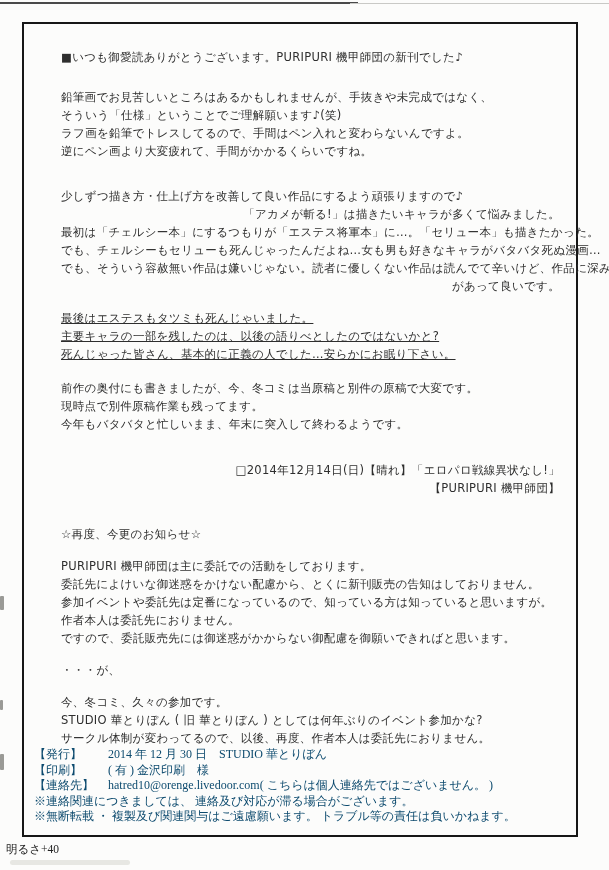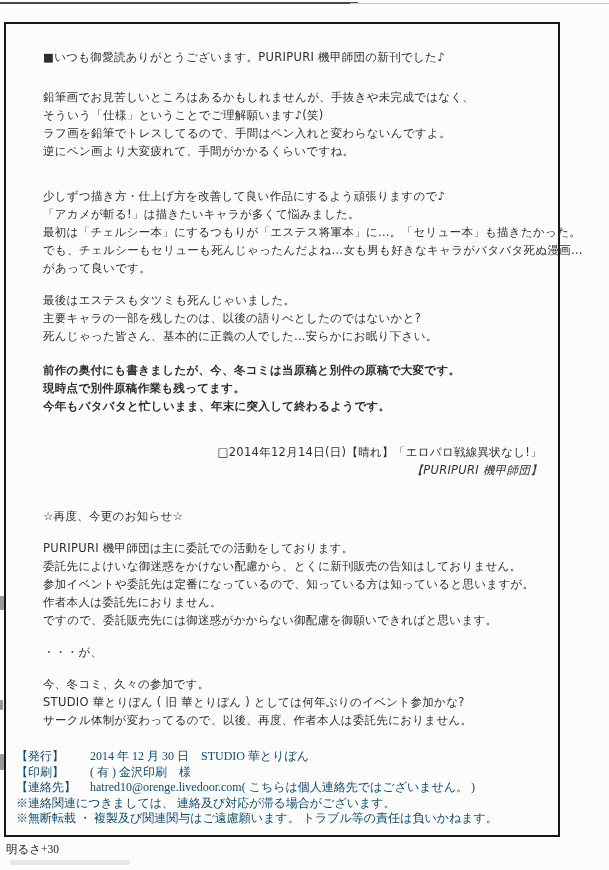--- a/index.html
+++ b/index.html
@@ -14,46 +14,46 @@
   .scan-top-line{position:absolute;top:2px;left:0;width:358px;height:2px;background:#4a4a4a;}
   .scan-top-line-faint{position:absolute;top:3px;left:350px;width:259px;height:1px;background:#c9c9c6;}
   .scan-speck{position:absolute;background:#9a9a96;border-radius:1px;}
   .speck1{left:0;top:596px;width:4px;height:14px;}
   .speck2{left:0;top:700px;width:3px;height:10px;}
   .speck3{left:0;top:754px;width:4px;height:16px;}
   .scan-smudge{position:absolute;left:10px;top:860px;width:120px;height:5px;background:#e7e7e3;border-radius:3px;}
 
   
   .frame{
-    position:absolute;left:4px;top:22px;width:556px;height:815px;
+    position:absolute;left:22px;top:22px;width:556px;height:815px;
     box-sizing:border-box;
     border:2px solid #161616;
     background:transparent;
     padding:24px 10px 0 8px;
   }
 
   .jp{ 
     font-size:11.5px;
     letter-spacing:0.3px;
     line-height:18px;
     color:#2e2e2e;
   }
   .body-block{margin-left:29px;margin-right:6px;}
   .greeting{margin-bottom:22px;}
   .p1{margin-bottom:27px;}
   .p2{margin-bottom:0;}
-  .p3{margin-bottom:14px;}
-  .p4{margin-bottom:16px;}
-  .p5{margin-bottom:28px;font-weight:bold;}
+  .p3{margin-bottom:14px;text-align:right;}
+  .p4{margin-bottom:16px;text-decoration:underline;}
+  .p5{margin-bottom:28px;}
   .event{margin-bottom:28px;text-align:right;}
-  .event .indent{margin-left:9px;font-style:italic;}
+  .event .indent{margin-left:9px;}
   .notice-header{margin-bottom:14px;}
   .notice-body{margin-bottom:14px;}
   .interlude{margin-bottom:14px;}
-  .closing{margin-bottom:20px;}
+  .closing{margin-bottom:0;}
 
   
   .colophon{
     font-family:"Liberation Serif","DejaVu Serif",serif;
     font-size:12px;
     line-height:15.5px;
     color:#0c4a6e;
     margin-left:2px;
   }
   .colophon-row{display:flex;}
@@ -92,20 +92,21 @@
   </div>
 
   <div class="jp body-block p2">
     <div class="line">少しずつ描き方・仕上げ方を改善して良い作品にするよう頑張りますので♪</div>
   </div>
 
   <div class="jp body-block p3">
     <div class="line">「アカメが斬る!」は描きたいキャラが多くて悩みました。</div>
     <div class="line">最初は「チェルシー本」にするつもりが「エステス将軍本」に…。「セリュー本」も描きたかった。</div>
     <div class="line">でも、チェルシーもセリューも死んじゃったんだよね…女も男も好きなキャラがバタバタ死ぬ漫画…</div>
+    <div class="line">でも、そういう容赦無い作品は嫌いじゃない。読者に優しくない作品は読んでて辛いけど、作品に深み</div>
     <div class="line">があって良いです。</div>
   </div>
 
   <div class="jp body-block p4">
     <div class="line">最後はエステスもタツミも死んじゃいました。</div>
     <div class="line">主要キャラの一部を残したのは、以後の語りべとしたのではないかと?</div>
     <div class="line">死んじゃった皆さん、基本的に正義の人でした…安らかにお眠り下さい。</div>
   </div>
 
   <div class="jp body-block p5">
@@ -153,13 +154,13 @@
     <div class="colophon-row">
       <span class="colophon-label">【連絡先】</span>
       <span class="colophon-value">hatred10@orenge.livedoor.com( こちらは個人連絡先ではございません。 )</span>
     </div>
     <div class="colophon-note">※連絡関連につきましては、 連絡及び対応が滞る場合がございます。</div>
     <div class="colophon-note">※無断転載 ・ 複製及び関連関与はご遠慮願います。 トラブル等の責任は負いかねます。</div>
   </div>
 
 </div>
 
-<div class="brightness-note">明るさ+30</div>
+<div class="brightness-note">明るさ+40</div>
 
 </body></html>

